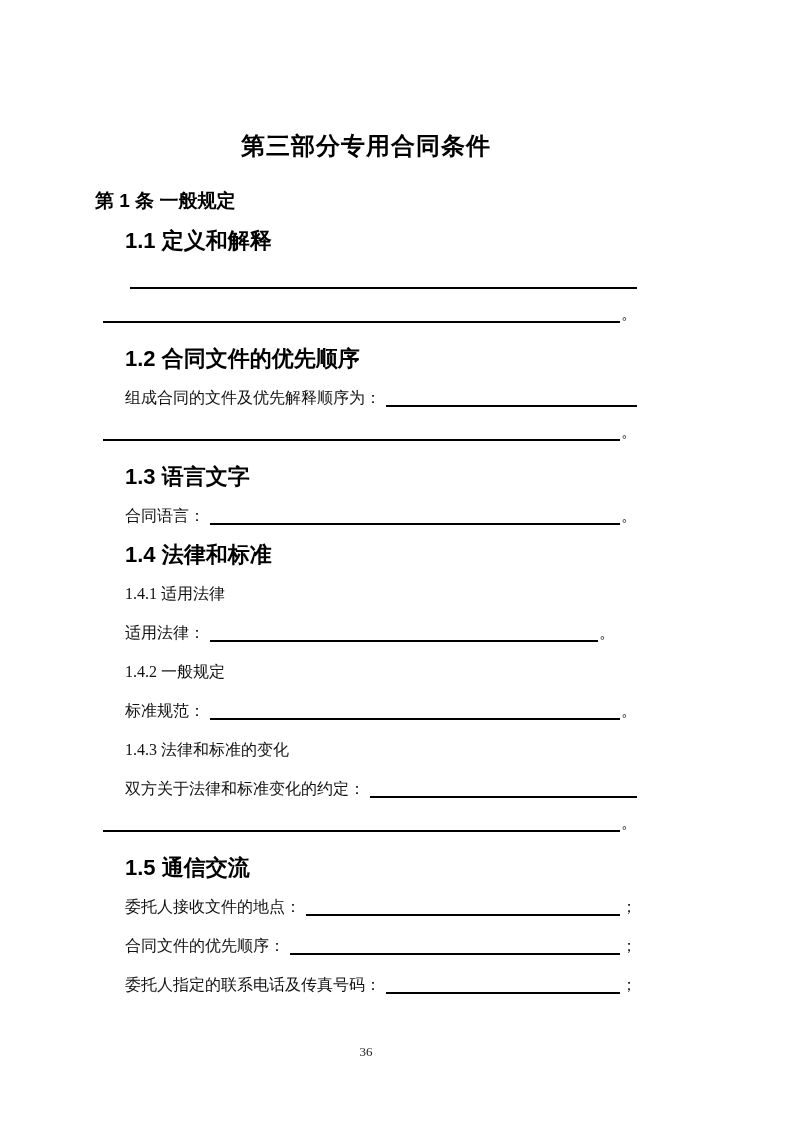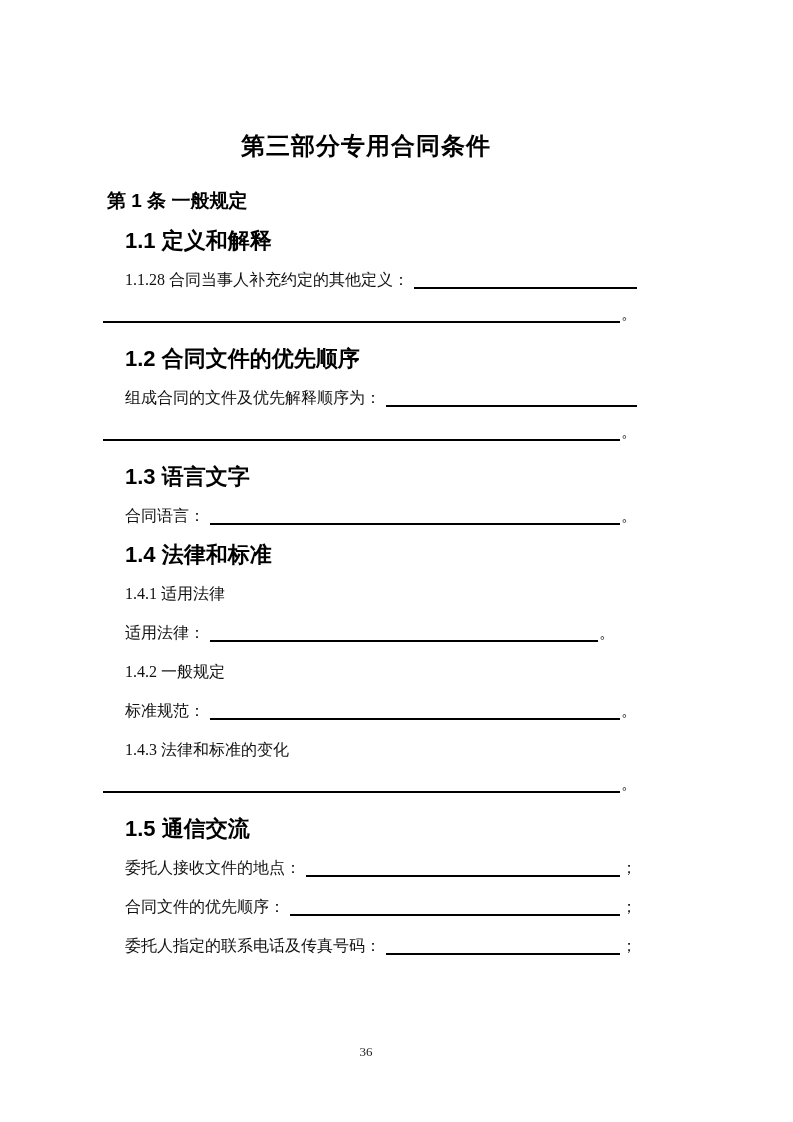--- a/index.html
+++ b/index.html
@@ -18,21 +18,21 @@
     margin:0;
     text-align:center;
     font-family:"Liberation Sans","DejaVu Sans",sans-serif;
     font-weight:700;
     font-size:24px;
     line-height:30px;
     letter-spacing:1px;
     color:#000;
   }
   .article{
-    margin:28px 0 0 12px;
+    margin:28px 0 0 0;
     font-family:"Liberation Sans","DejaVu Sans",sans-serif;
     font-weight:700;
     font-size:19px;
     line-height:23px;
     white-space:pre;
     color:#000;
   }
   .content{
     padding-left:30px;
   }
@@ -84,21 +84,20 @@
 <body>
 
 <div class="page">
   <h1 class="title">第三部分专用合同条件</h1>
   <h2 class="article">第 1 条 一般规定</h2>
   <div class="content" id="content">
       <div class="line h2">
         <span class="h2-text">1.1 定义和解释</span>
       </div>
       <div class="line field">
-        <span class="label">1.1.28 合同当事人补充约定的其他定义：</span>
         <span class="blank fill"></span>
       </div>
       <div class="line cont">
         <span class="blank fill"></span>
         <span class="suffix">。</span>
       </div>
       <div class="line h2 after-cont">
         <span class="h2-text">1.2 合同文件的优先顺序</span>
       </div>
       <div class="line field">
@@ -132,20 +131,24 @@
         <span class="plain-text">1.4.2 一般规定</span>
       </div>
       <div class="line field">
         <span class="label">标准规范：</span>
         <span class="blank fill"></span>
         <span class="suffix">。</span>
       </div>
       <div class="line plain">
         <span class="plain-text">1.4.3 法律和标准的变化</span>
       </div>
+      <div class="line field">
+        <span class="label">双方关于法律和标准变化的约定：</span>
+        <span class="blank fill"></span>
+      </div>
       <div class="line cont">
         <span class="blank fill"></span>
         <span class="suffix">。</span>
       </div>
       <div class="line h2 after-cont">
         <span class="h2-text">1.5 通信交流</span>
       </div>
       <div class="line field">
         <span class="label">委托人接收文件的地点：</span>
         <span class="blank fill"></span>

